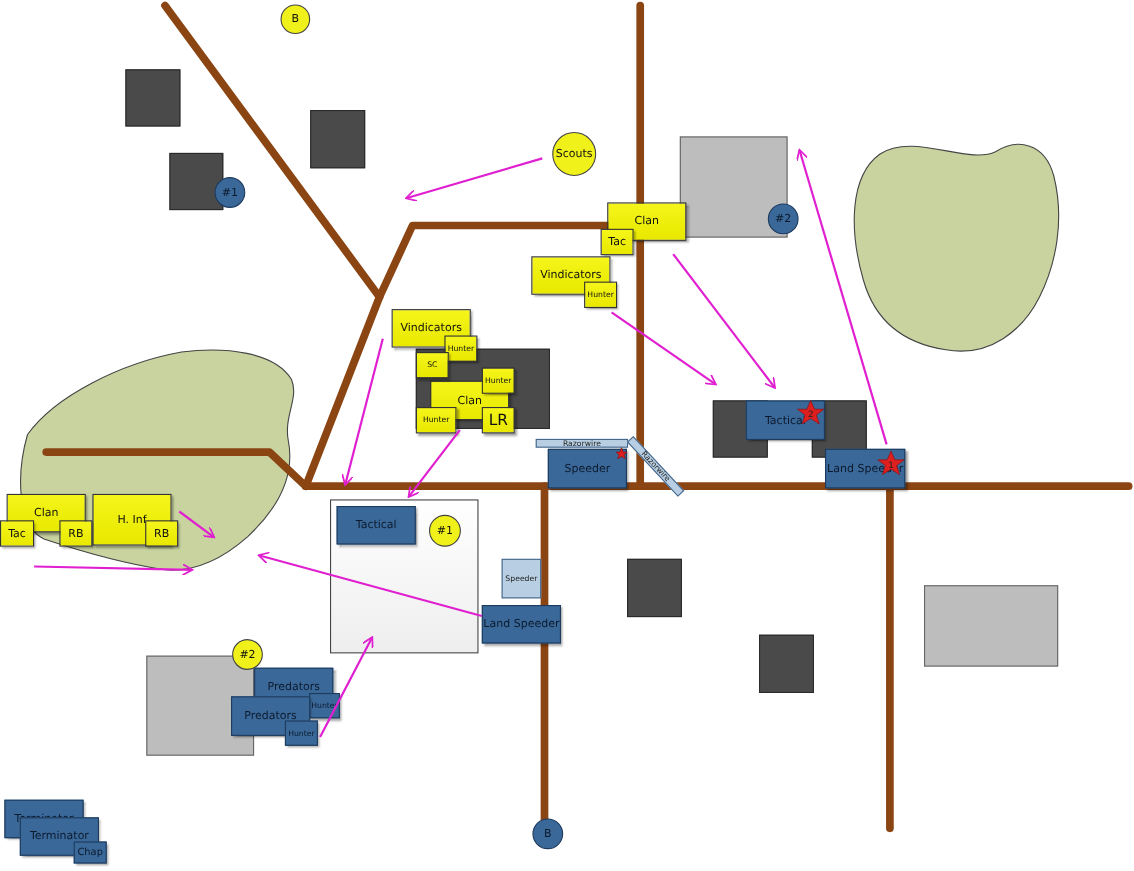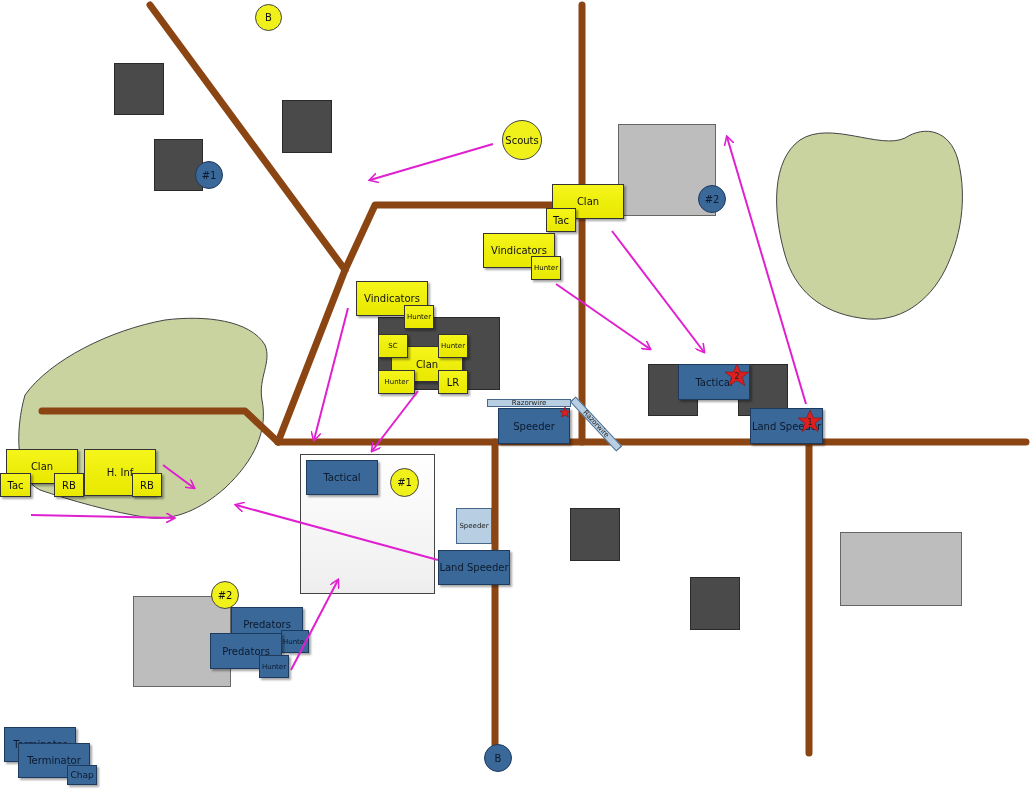--- a/index.html
+++ b/index.html
@@ -61,24 +61,24 @@
 <div class="u circ cy" style="left:502px;top:120px;width:40px;height:40px;font-size:10px;">Scouts</div>
 
 <div class="u yel" style="left:552px;top:184px;width:72px;height:35px;font-size:10px;">Clan</div>
 <div class="u yel" style="left:546px;top:208px;width:30px;height:24px;font-size:10px;">Tac</div>
 <div class="u yel" style="left:483px;top:233px;width:72px;height:35px;font-size:10px;">Vindicators</div>
 <div class="u yel" style="left:531px;top:256px;width:30px;height:24px;font-size:7px;">Hunter</div>
 
 <div class="u yel" style="left:356px;top:281px;width:72px;height:35px;font-size:10px;">Vindicators</div>
 <div class="u yel" style="left:404px;top:305px;width:30px;height:24px;font-size:7px;">Hunter</div>
 <div class="u yel" style="left:391px;top:346px;width:72px;height:36px;font-size:10px;">Clan</div>
-<div class="u yel" style="left:378px;top:334px;width:30px;height:24px;font-size:7px;">SC</div>
+<div class="u yel" style="left:378px;top:320px;width:30px;height:24px;font-size:7px;">SC</div>
 <div class="u yel" style="left:438px;top:334px;width:30px;height:24px;font-size:7px;">Hunter</div>
 <div class="u yel" style="left:378px;top:370px;width:37px;height:24px;font-size:7px;">Hunter</div>
-<div class="u yel" style="left:438px;top:370px;width:30px;height:24px;font-size:10px;">LR</div>
+<div class="u yel" style="left:438px;top:370px;width:30px;height:24px;font-size:14px;">LR</div>
 
 <div class="u yel" style="left:6px;top:449px;width:72px;height:35px;font-size:10px;">Clan</div>
 <div class="u yel" style="left:0px;top:473px;width:31px;height:24px;font-size:10px;">Tac</div>
 <div class="u yel" style="left:54px;top:473px;width:30px;height:24px;font-size:10px;">RB</div>
 <div class="u yel" style="left:84px;top:449px;width:72px;height:47px;font-size:10px;">H. Inf</div>
 <div class="u yel" style="left:132px;top:473px;width:30px;height:24px;font-size:10px;">RB</div>
 
 <div class="u blu" style="left:498px;top:408px;width:72px;height:36px;font-size:10px;">Speeder</div>
 <div class="u blu" style="left:678px;top:364px;width:72px;height:36px;font-size:10px;">Tactical</div>
 <div class="u blu" style="left:750px;top:408px;width:73px;height:36px;font-size:10px;">Land Speeder</div>

